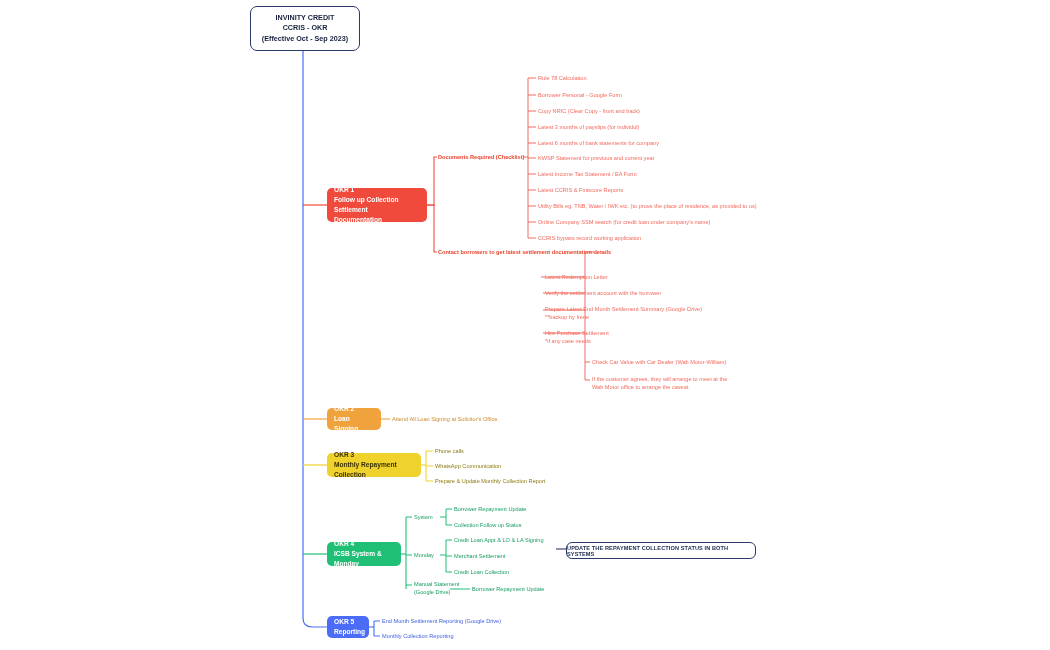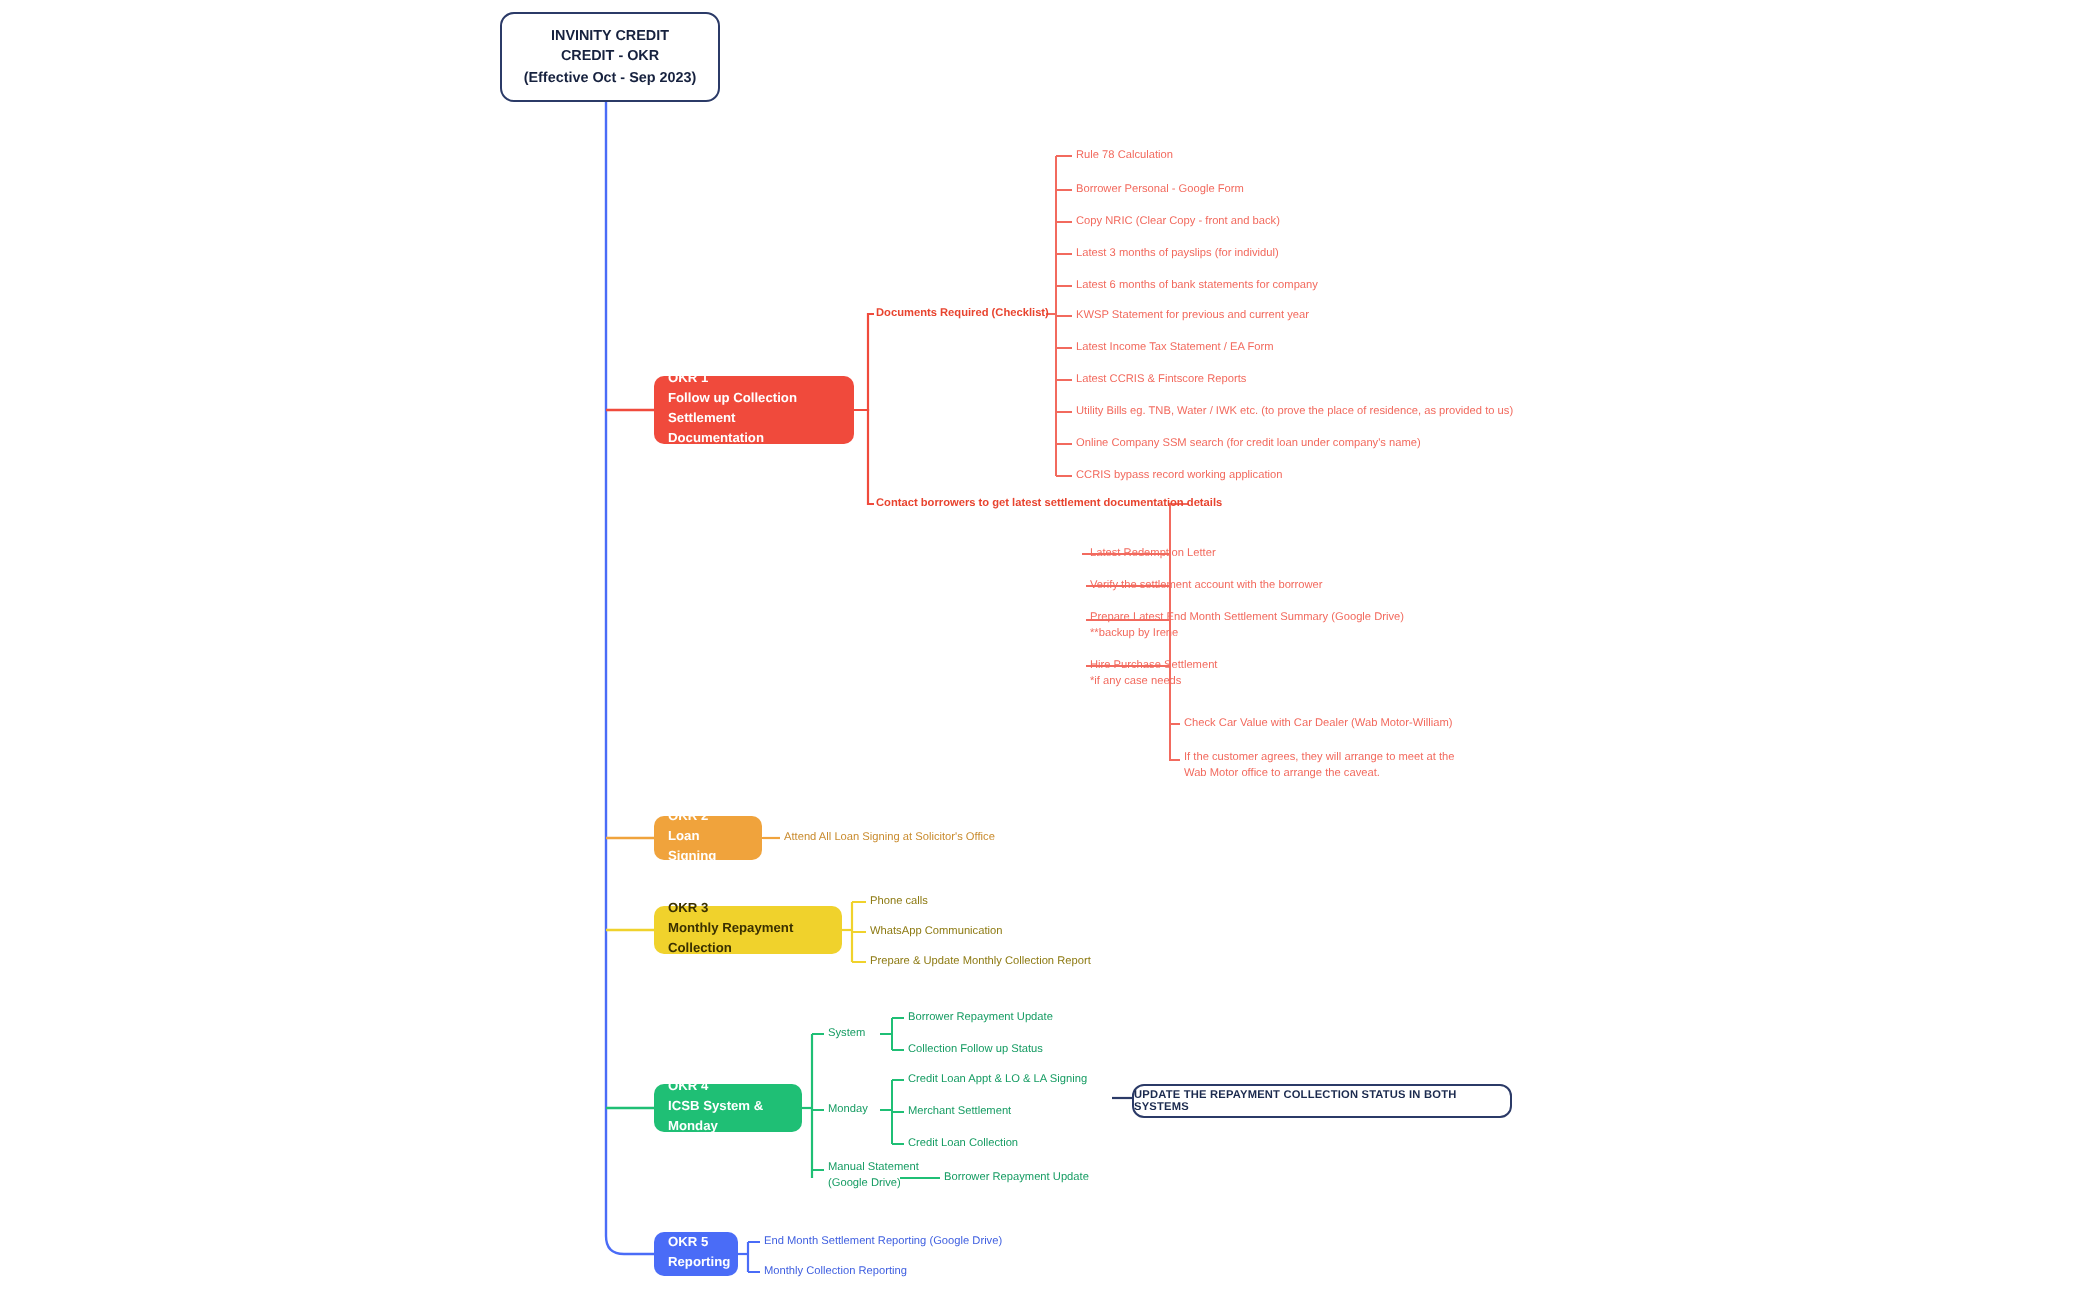--- a/index.html
+++ b/index.html
@@ -113,21 +113,21 @@
 
     <path d="M556,549 L566,549" fill="none" stroke="#2b3a67" stroke-width="1.1"></path>
 
     <path d="M369,627 L374,627" fill="none" stroke="#4a6cf7" stroke-width="1.1"></path>
     <path d="M374,621 L374,636" fill="none" stroke="#4a6cf7" stroke-width="1.1"></path>
     <path d="M374,621 L380,621 M374,636 L380,636" fill="none" stroke="#4a6cf7" stroke-width="1.1"></path>
   </svg>
 
   <div class="node root">
     <div>INVINITY CREDIT</div>
-    <div>CREDIT - OKR</div>
+    <div>CCRIS - OKR</div>
     <div>(Effective Oct - Sep 2023)</div>
   </div>
 
   <div class="node okr" id="okr1">
     <div class="ttl">OKR 1</div>
     <div class="sub">Follow up Collection Settlement</div>
     <div class="sub">Documentation</div>
   </div>
 
   <div class="leaf redbold" style="left:438px;top:154px;">Documents Required (Checklist)</div>

